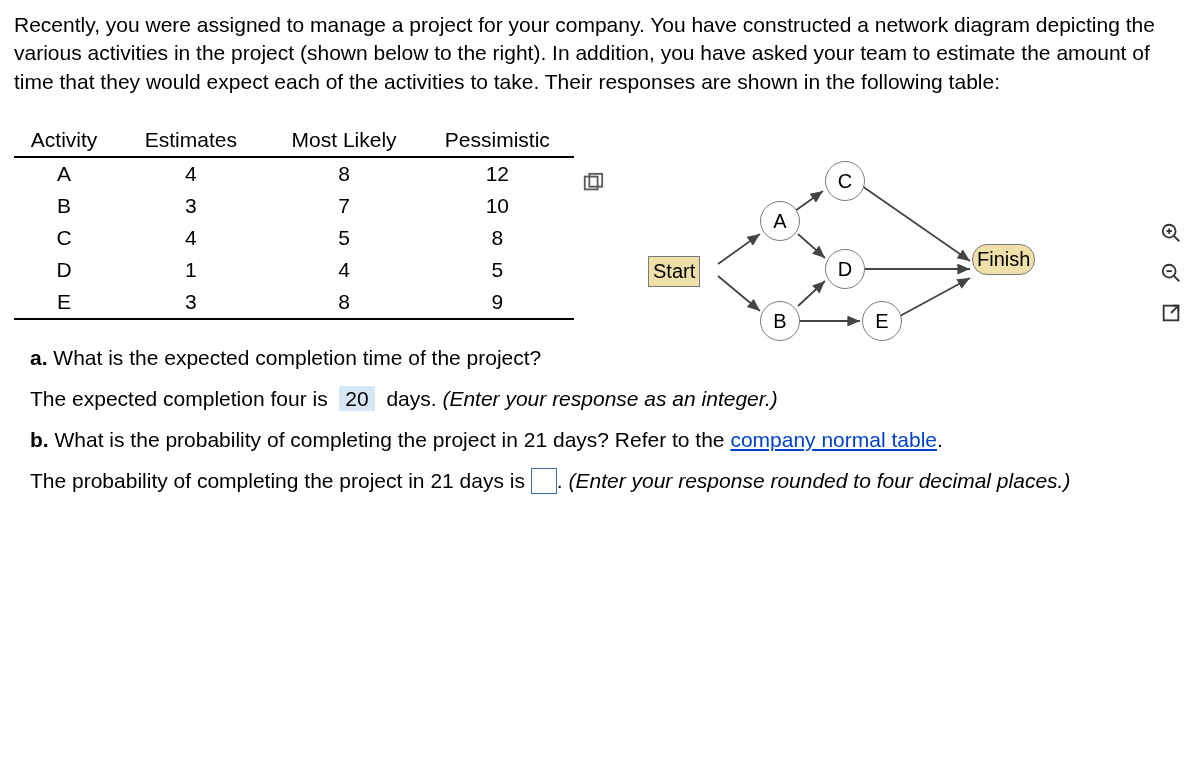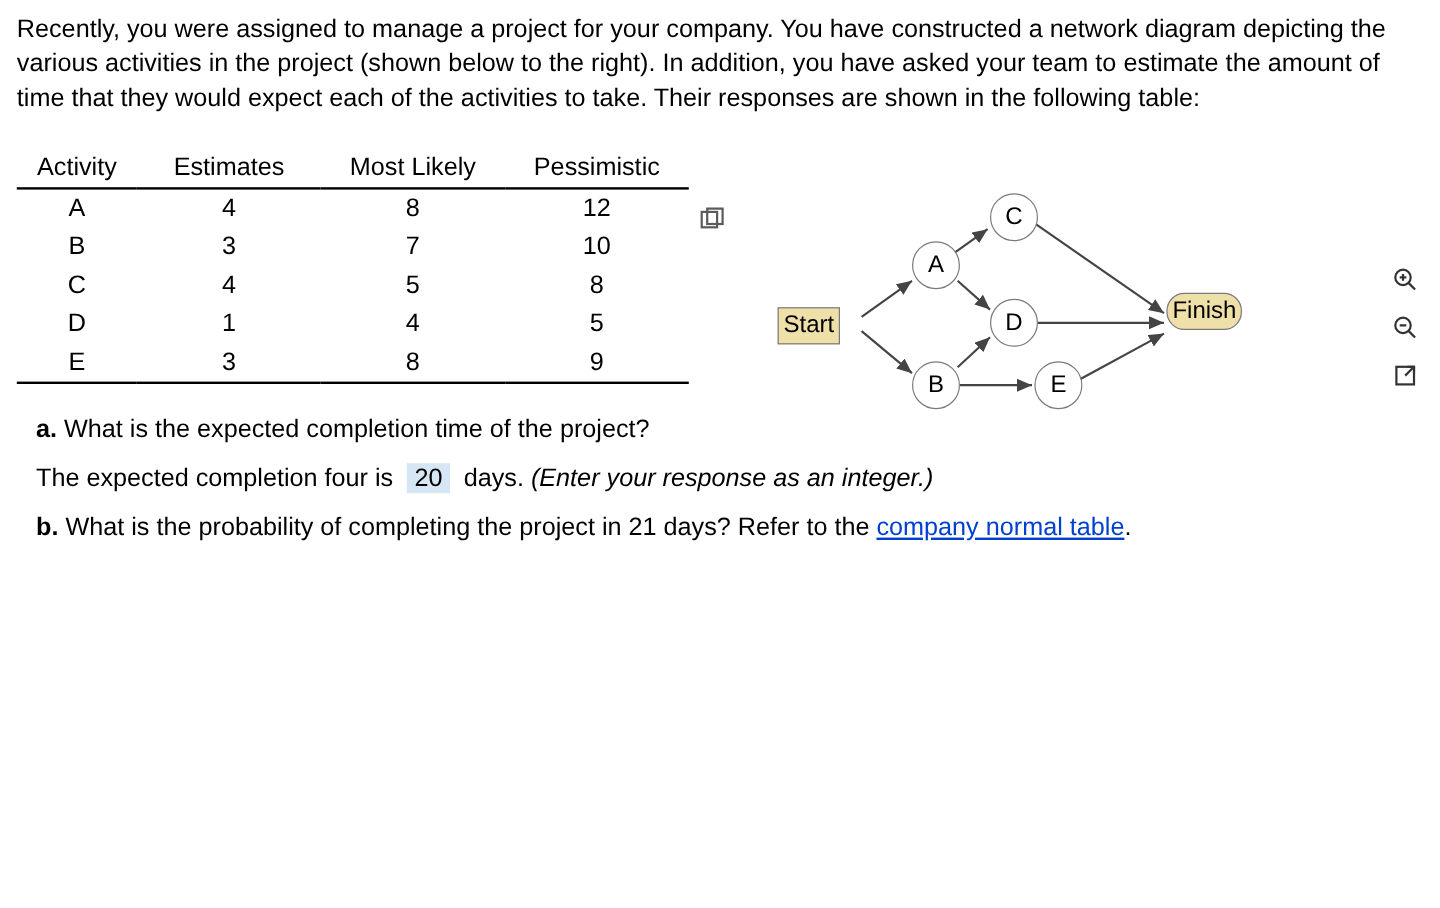--- a/index.html
+++ b/index.html
@@ -231,13 +231,18 @@
   <div>
     <span>The expected completion four is</span>
     &nbsp;<span class="ans-filled">20</span>&nbsp;
     <span>days.</span>
     <span class="italic">(Enter your response as an integer.)</span>
   </div>
   <div>
     <b>b.</b>
     <span>What is the probability of completing the project in 21 days? Refer to the </span><a href="#" class="link">company normal table</a><span>.</span>
   </div>
+  <div>
+    <span>The probability of completing the project in 21 days is</span>
+    <span class="ans-empty"></span><span>.</span>
+    <span class="italic">(Enter your response rounded to four decimal places.)</span>
+  </div>
 </div>
 
 </body></html>

